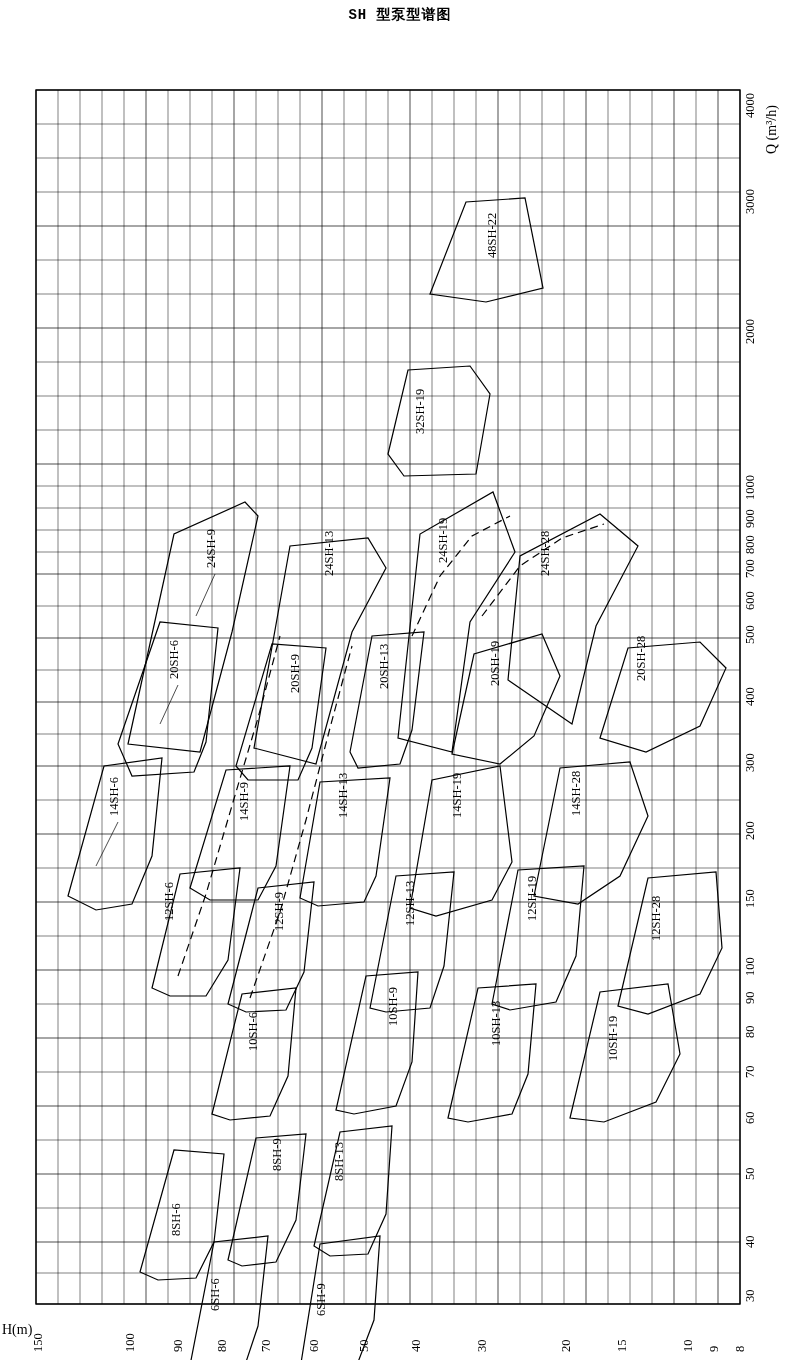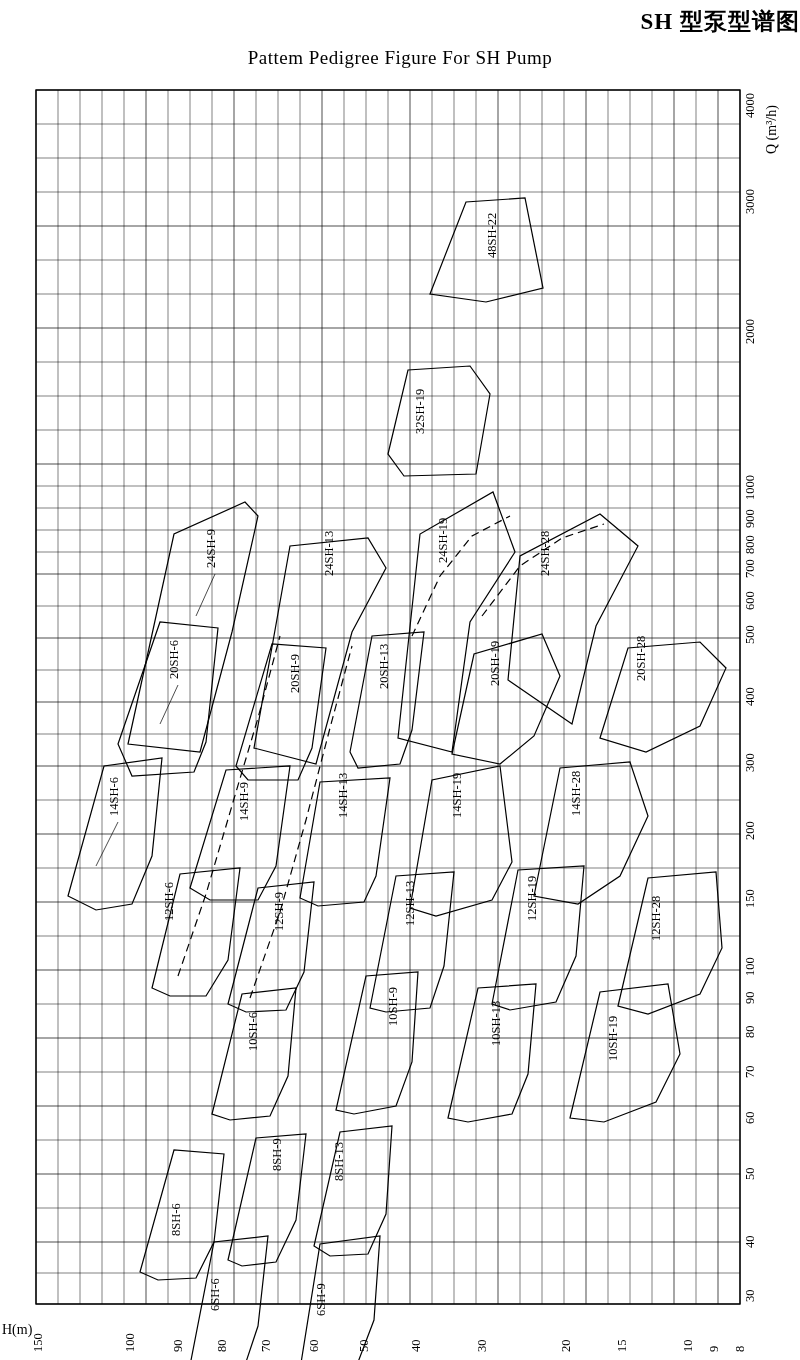--- a/index.html
+++ b/index.html
@@ -10,26 +10,25 @@
     color:#000;
     position:relative;
     overflow:hidden;
   }
   #title-block{
     position:absolute;
     left:0;top:0;width:800px;
     text-align:center;
   }
   #title-cn{
-    font-family:Liberation Serif, serif;
-    font-size:23px;
+    font-family:Liberation Mono, monospace;
+    font-size:14px;
     font-weight:bold;
     letter-spacing:1px;
     margin-top:6px;
-    text-align:right;
   }
   #title-en{
     font-family:"Liberation Serif", serif;
     font-size:19px;
     margin-top:10px;
     letter-spacing:0.5px;
   }
   #plot-wrap{
     position:absolute;
     left:0;top:76px;
@@ -55,21 +54,20 @@
     font-family:"Liberation Serif", serif;
     font-size:12.5px;
     fill:#000;
   }
 </style>
 </head>
 <body>
 
 <div id="title-block">
   <div id="title-cn">SH 型泵型谱图</div>
-  <div id="title-en">Pattem Pedigree Figure For SH Pump</div>
 </div>
 
 <div id="plot-wrap">
 <svg width="800" height="1284" viewBox="0 0 800 1284" xmlns="http://www.w3.org/2000/svg">
 
   <g>
     <line class="gridline" x1="36" y1="14" x2="36" y2="1228"></line>
     <line class="gridline minor" x1="58" y1="14" x2="58" y2="1228"></line>
     <line class="gridline minor" x1="80" y1="14" x2="80" y2="1228"></line>
     <line class="gridline minor" x1="102" y1="14" x2="102" y2="1228"></line>

